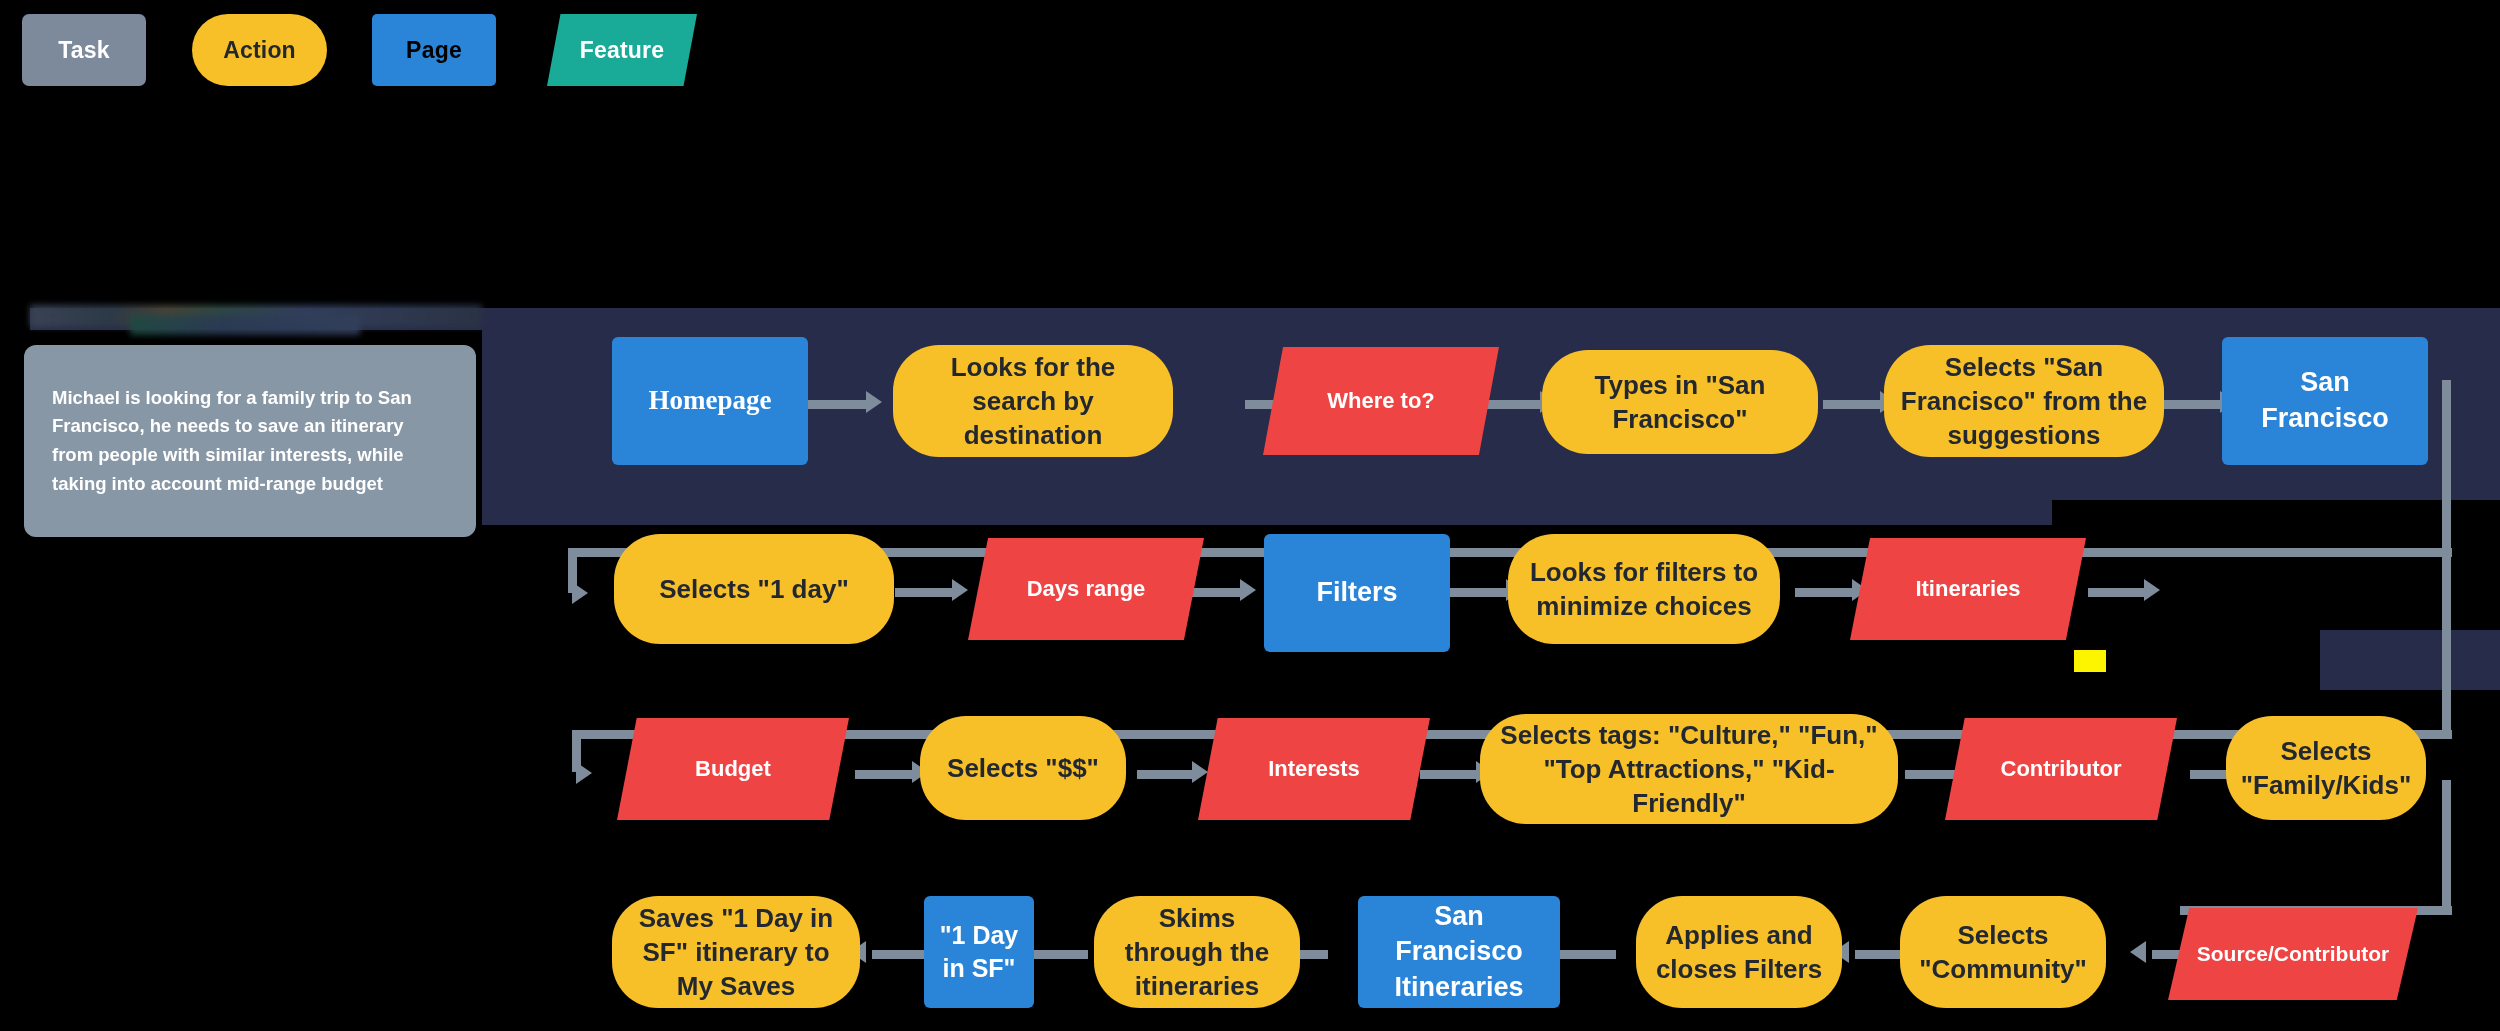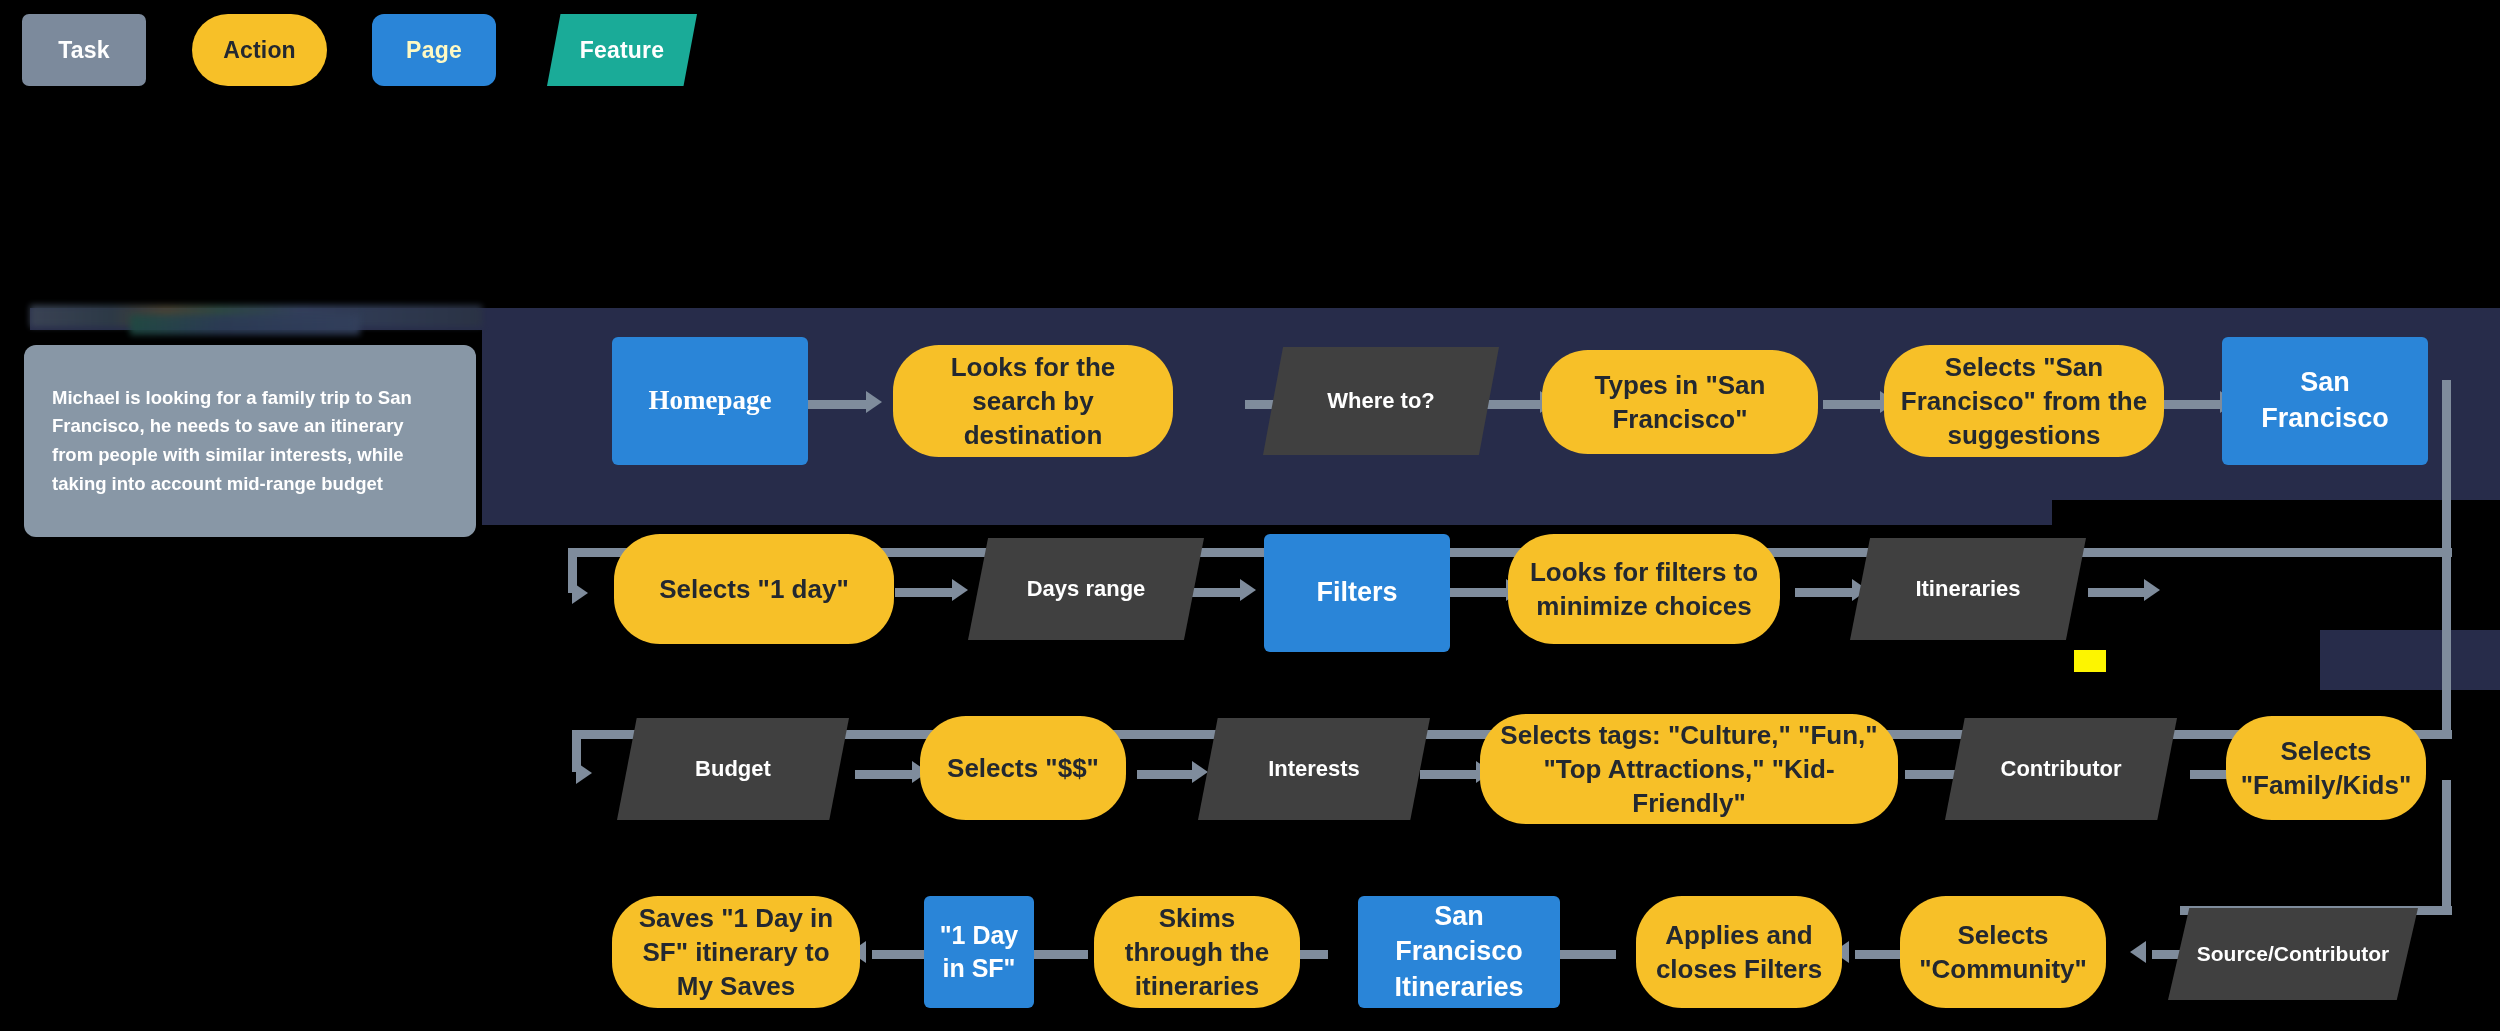--- a/index.html
+++ b/index.html
@@ -17,21 +17,21 @@
   
   .legend { position: absolute; top: 14px; left: 22px; height: 82px; }
   .legend-item {
     position: absolute; top: 0;
     display: flex; align-items: center; justify-content: center;
     font-size: 23px; font-weight: 600; letter-spacing: .2px;
     white-space: nowrap;
   }
   .lg-task   { left: 0px;   width: 124px; height: 72px; background: #7c8a9c; color: #ffffff; border-radius: 7px; }
   .lg-action { left: 170px; width: 135px; height: 72px; background: #f7c028; color: #232830; border-radius: 36px; }
-  .lg-page   { left: 350px; width: 124px; height: 72px; background: #2a85d8; color: #fef9c3; border-radius: 12px; }
+  .lg-page   { left: 350px; width: 124px; height: 72px; background: #2a85d8; color: #000000; border-radius: 5px; }
   .lg-feature{ left: 525px; width: 150px; height: 72px; background: #1aab98; color: #ffffff;
                clip-path: polygon(9% 0, 100% 0, 91% 100%, 0% 100%); }
 
   
   .task-card {
     position: absolute; left: 24px; top: 345px; width: 452px; height: 192px;
     background: #8897a6; border-radius: 12px;
     display: flex; align-items: center; padding: 0 28px;
   }
   .task-card p {
@@ -48,21 +48,21 @@
 
   
   .node {
     position: absolute;
     display: flex; align-items: center; justify-content: center;
     text-align: center; line-height: 1.32; white-space: pre-line;
     padding: 6px 14px;
   }
   .n-page    { background: #2a85d8; color: #ffffff; border-radius: 6px; font-size: 27px; font-weight: 600; }
   .n-action  { background: #f7c028; color: #232830; font-size: 26px; font-weight: 600; border-radius: 46px; }
-  .n-feature { background: #404040; color: #ffffff; font-size: 22px; font-weight: 600;
+  .n-feature { background: #ef4444; color: #ffffff; font-size: 22px; font-weight: 600;
                clip-path: polygon(8.5% 0, 100% 0, 91.5% 100%, 0% 100%); }
 
   
   .conn { position: absolute; background: #7f8c9c; }
   .arrow-r { position: absolute; width: 0; height: 0;
              border-top: 11px solid transparent; border-bottom: 11px solid transparent;
              border-left: 16px solid #7f8c9c; }
 
   .artifact-yellow { position: absolute; background: #fdf500; }
 </style>

